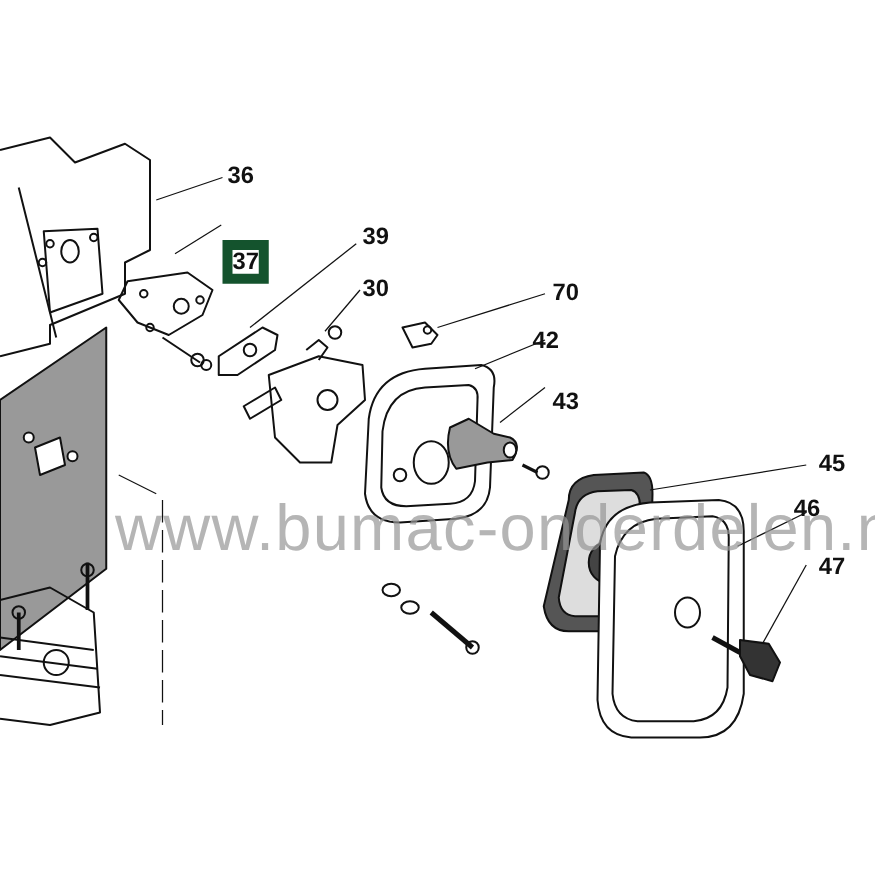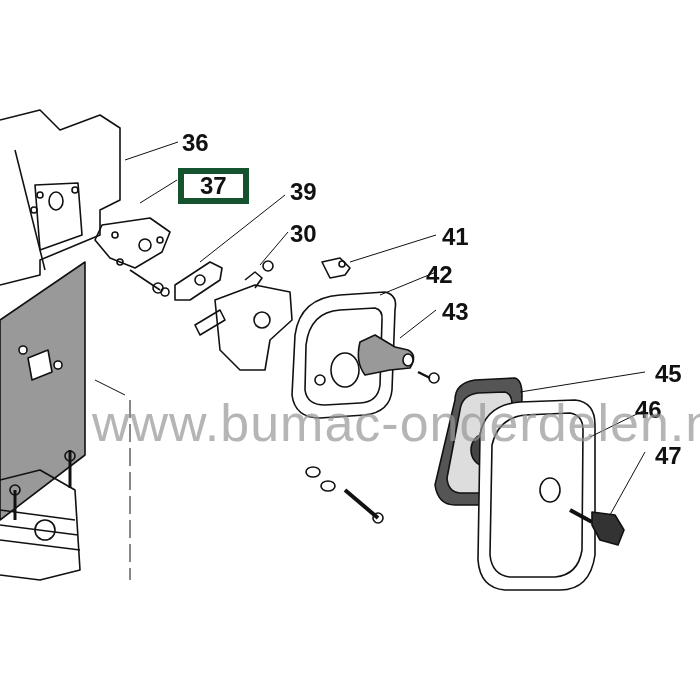--- a/index.html
+++ b/index.html
@@ -1,19 +1,19 @@
 <!DOCTYPE html>
 <html><head>
 <meta charset="utf-8">
 <style>
   html,body{margin:0;padding:0;background:#fff;}
   #stage{position:relative;width:700px;height:700px;overflow:hidden;background:#fff;font-family:"Liberation Sans",sans-serif;}
   #drawing{position:absolute;left:0;top:0;}
-  .lbl{position:absolute;font-weight:bold;font-size:24px;color:#111;line-height:1;}
-  .lbl.boxed{border:6px solid #14532d;padding:0 16px;background:#fff;}
+  .lbl{position:absolute;font-weight:bold;font-size:19px;color:#111;line-height:1;}
+  .lbl.boxed{border:8px solid #14532d;padding:0 0;background:#fff;margin-top:24px;}
   .wm{position:absolute;left:92px;top:393px;font-size:52px;color:rgba(150,150,150,0.7);letter-spacing:1px;white-space:nowrap;}
 </style>
 </head>
 <body>
 
 <div id="stage">
   <svg id="drawing" width="700" height="700" viewBox="0 0 700 700">
     <g fill="none" stroke="#111" stroke-width="1.6" stroke-linejoin="round">
 
       <g>
@@ -122,21 +122,21 @@
         <line x1="610" y1="515" x2="645" y2="452"></line>
         <line x1="95" y1="380" x2="125" y2="395"></line>
       </g>
     </g>
   </svg>
 
   <span class="lbl" style="left:182px;top:131px">36</span>
   <span class="lbl boxed" style="left:178px;top:168px">37</span>
   <span class="lbl" style="left:290px;top:180px">39</span>
   <span class="lbl" style="left:290px;top:222px">30</span>
-  <span class="lbl" style="left:442px;top:225px">41</span>
+  <span class="lbl" style="left:442px;top:225px">70</span>
   <span class="lbl" style="left:426px;top:263px">42</span>
-  <span class="lbl" style="left:442px;top:300px">43</span>
+  <span class="lbl" style="left:442px;top:312px">43</span>
   <span class="lbl" style="left:655px;top:362px">45</span>
   <span class="lbl" style="left:635px;top:398px">46</span>
   <span class="lbl" style="left:655px;top:444px">47</span>
 
   <div class="wm">www.bumac-onderdelen.nl</div>
 </div>
 
 </body></html>

